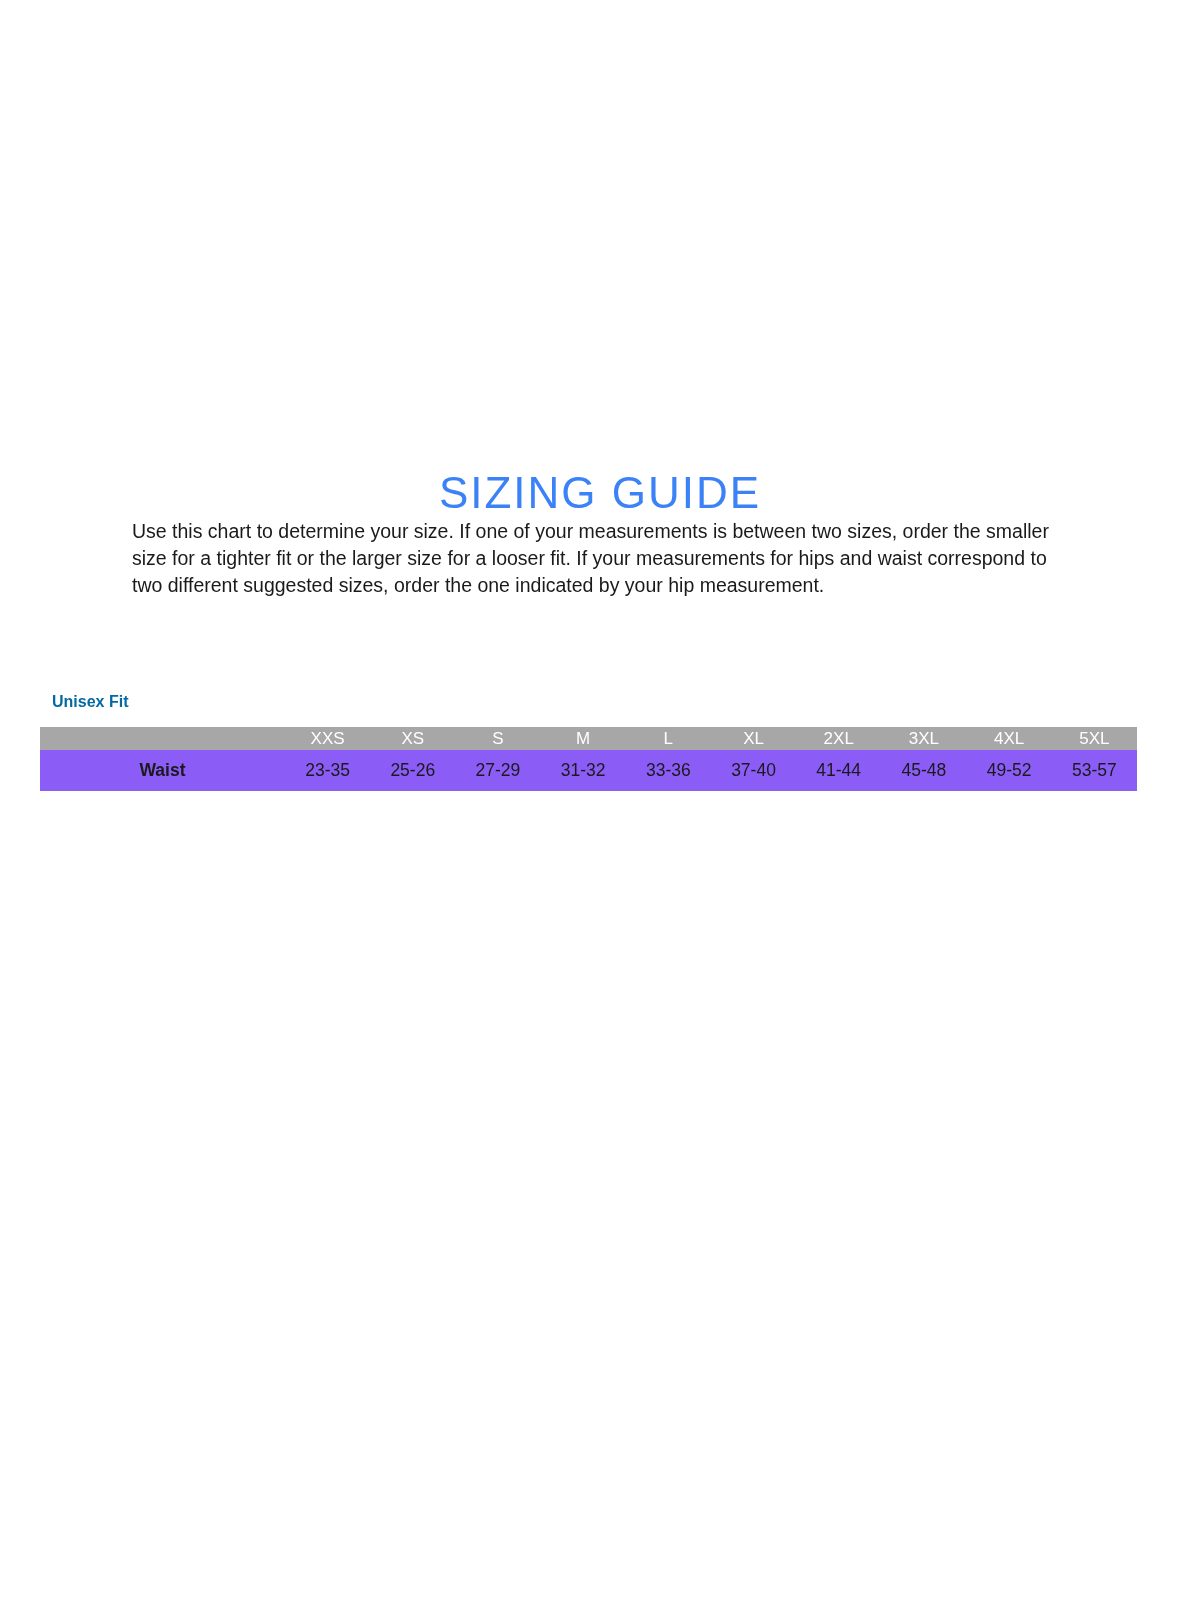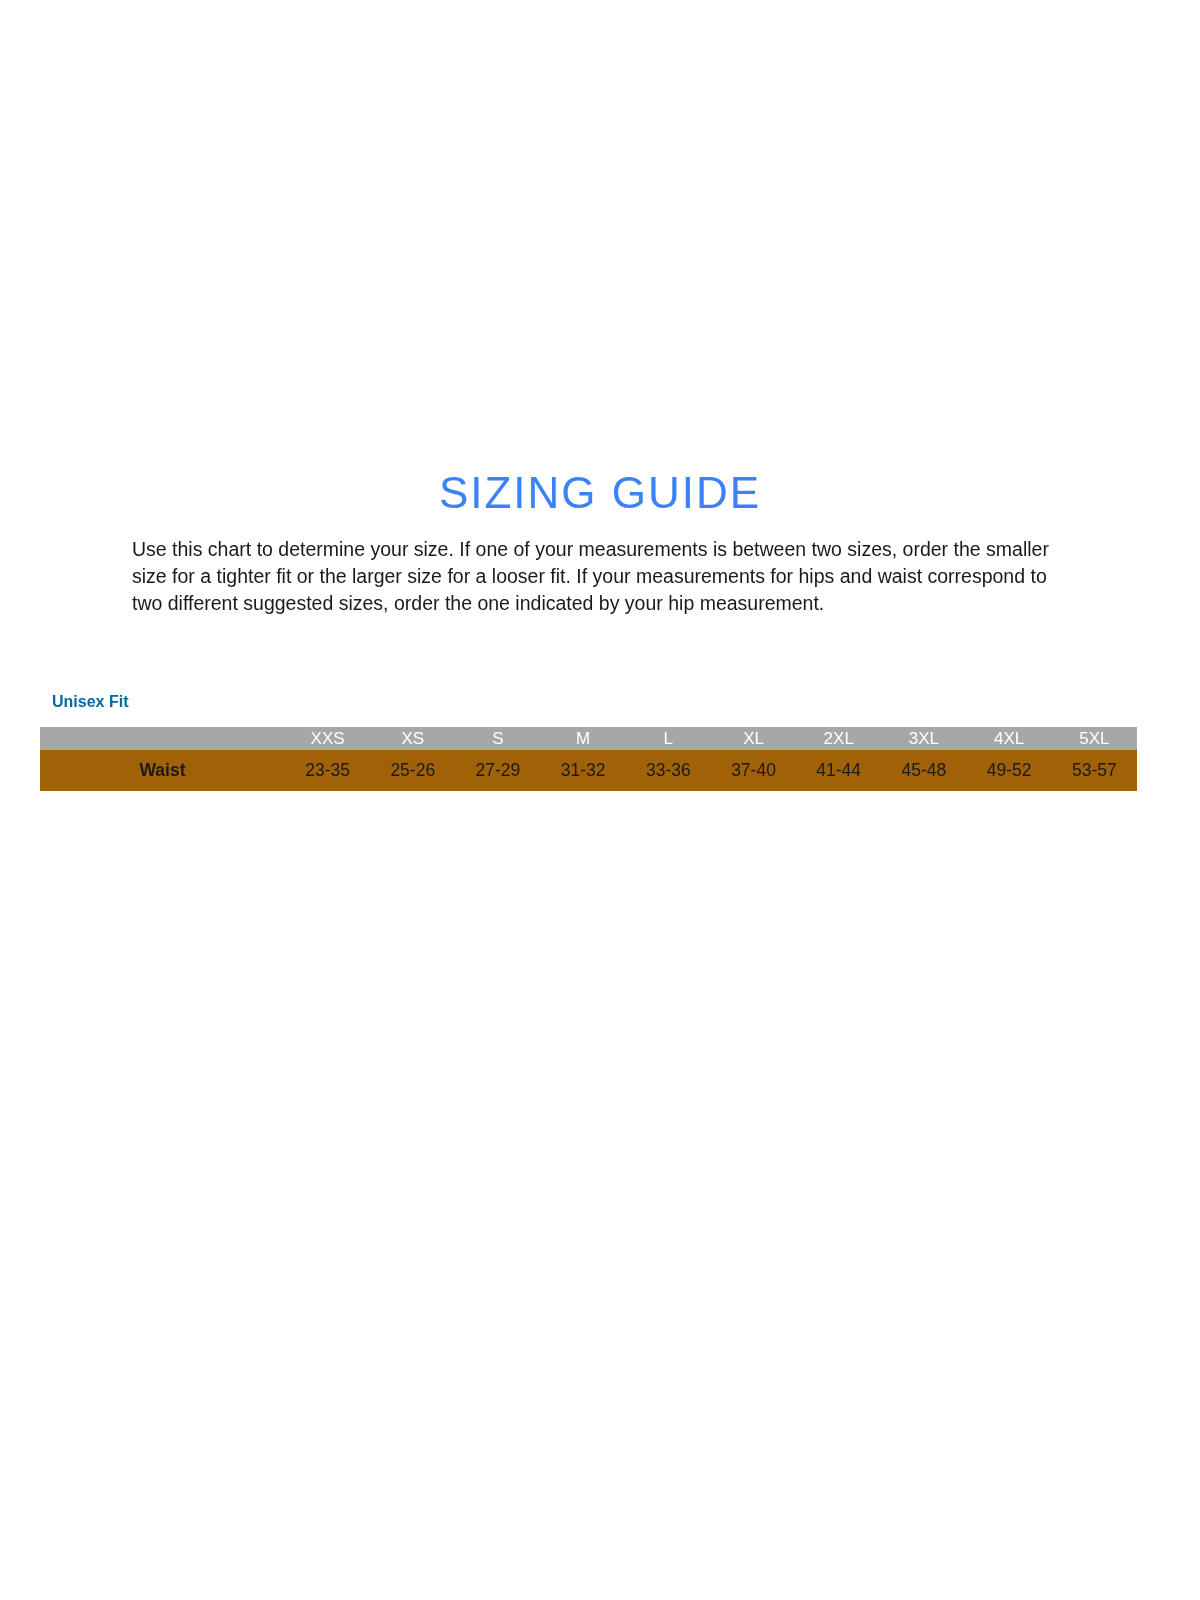--- a/index.html
+++ b/index.html
@@ -22,21 +22,21 @@
     width: 100%;
     text-align: center;
     font-size: 44px;
     font-weight: 400;
     letter-spacing: 2px;
     color: #3b82f6;
   }
 
   .intro-text {
     position: absolute;
-    top: 536px;
+    top: 518px;
     left: 132px;
     width: 932px;
     font-size: 19.5px;
     line-height: 27px;
     color: #1a1a1a;
     text-align: left;
   }
 
   .section-heading {
     position: absolute;
@@ -79,21 +79,21 @@
     text-align: center;
     vertical-align: middle;
     color: #1a1a1a;
   }
 
   table.size-table tbody th.row-label {
     font-weight: 700;
   }
 
   table.size-table tbody tr.shaded {
-    background: #a16207;
+    background: #8b5cf6;
   }
 </style>
 </head>
 <body>
 
 <div class="page">
 
   <h1 class="guide-title">SIZING GUIDE</h1>
 
   <p class="intro-text">Use this chart to determine your size. If one of your measurements is between two sizes, order the smaller size for a tighter fit or the larger size for a looser fit. If your measurements for hips and waist correspond to two different suggested sizes, order the one indicated by your hip measurement.</p>

